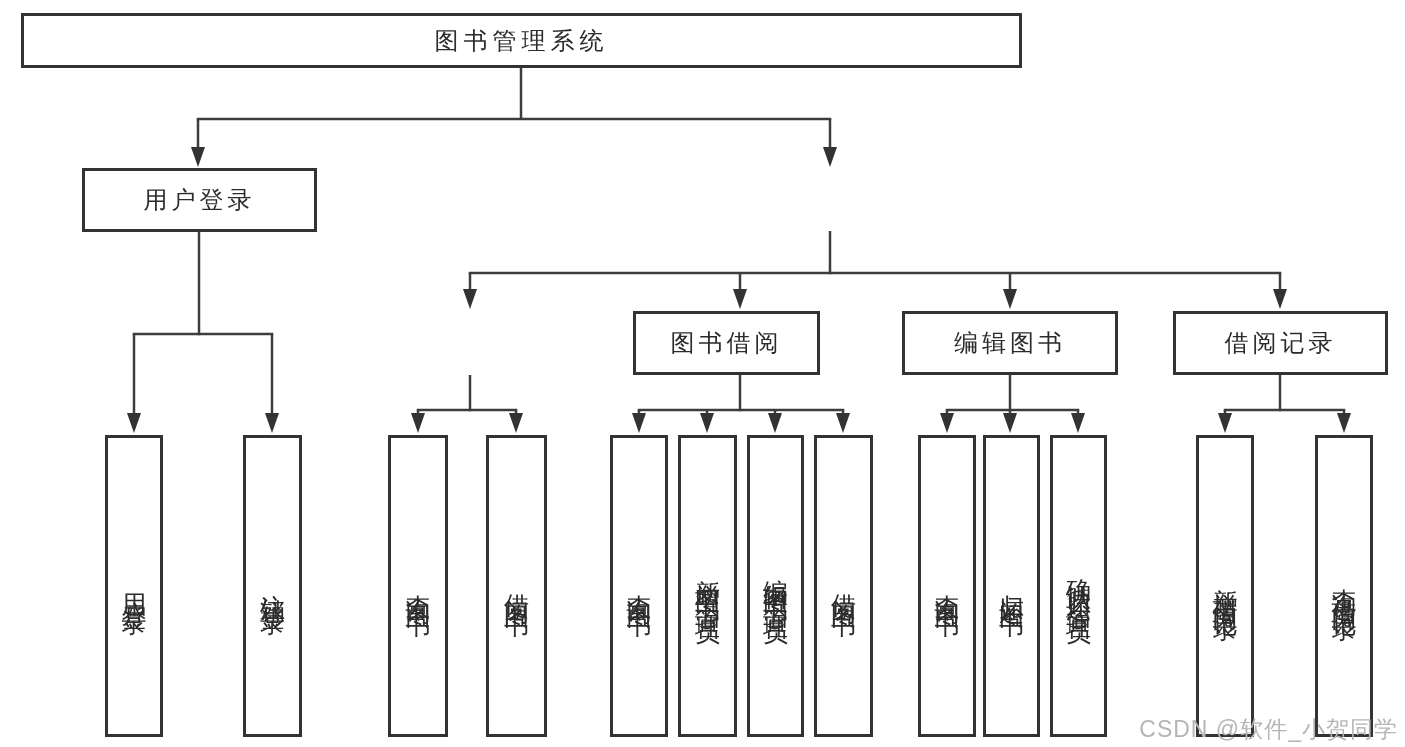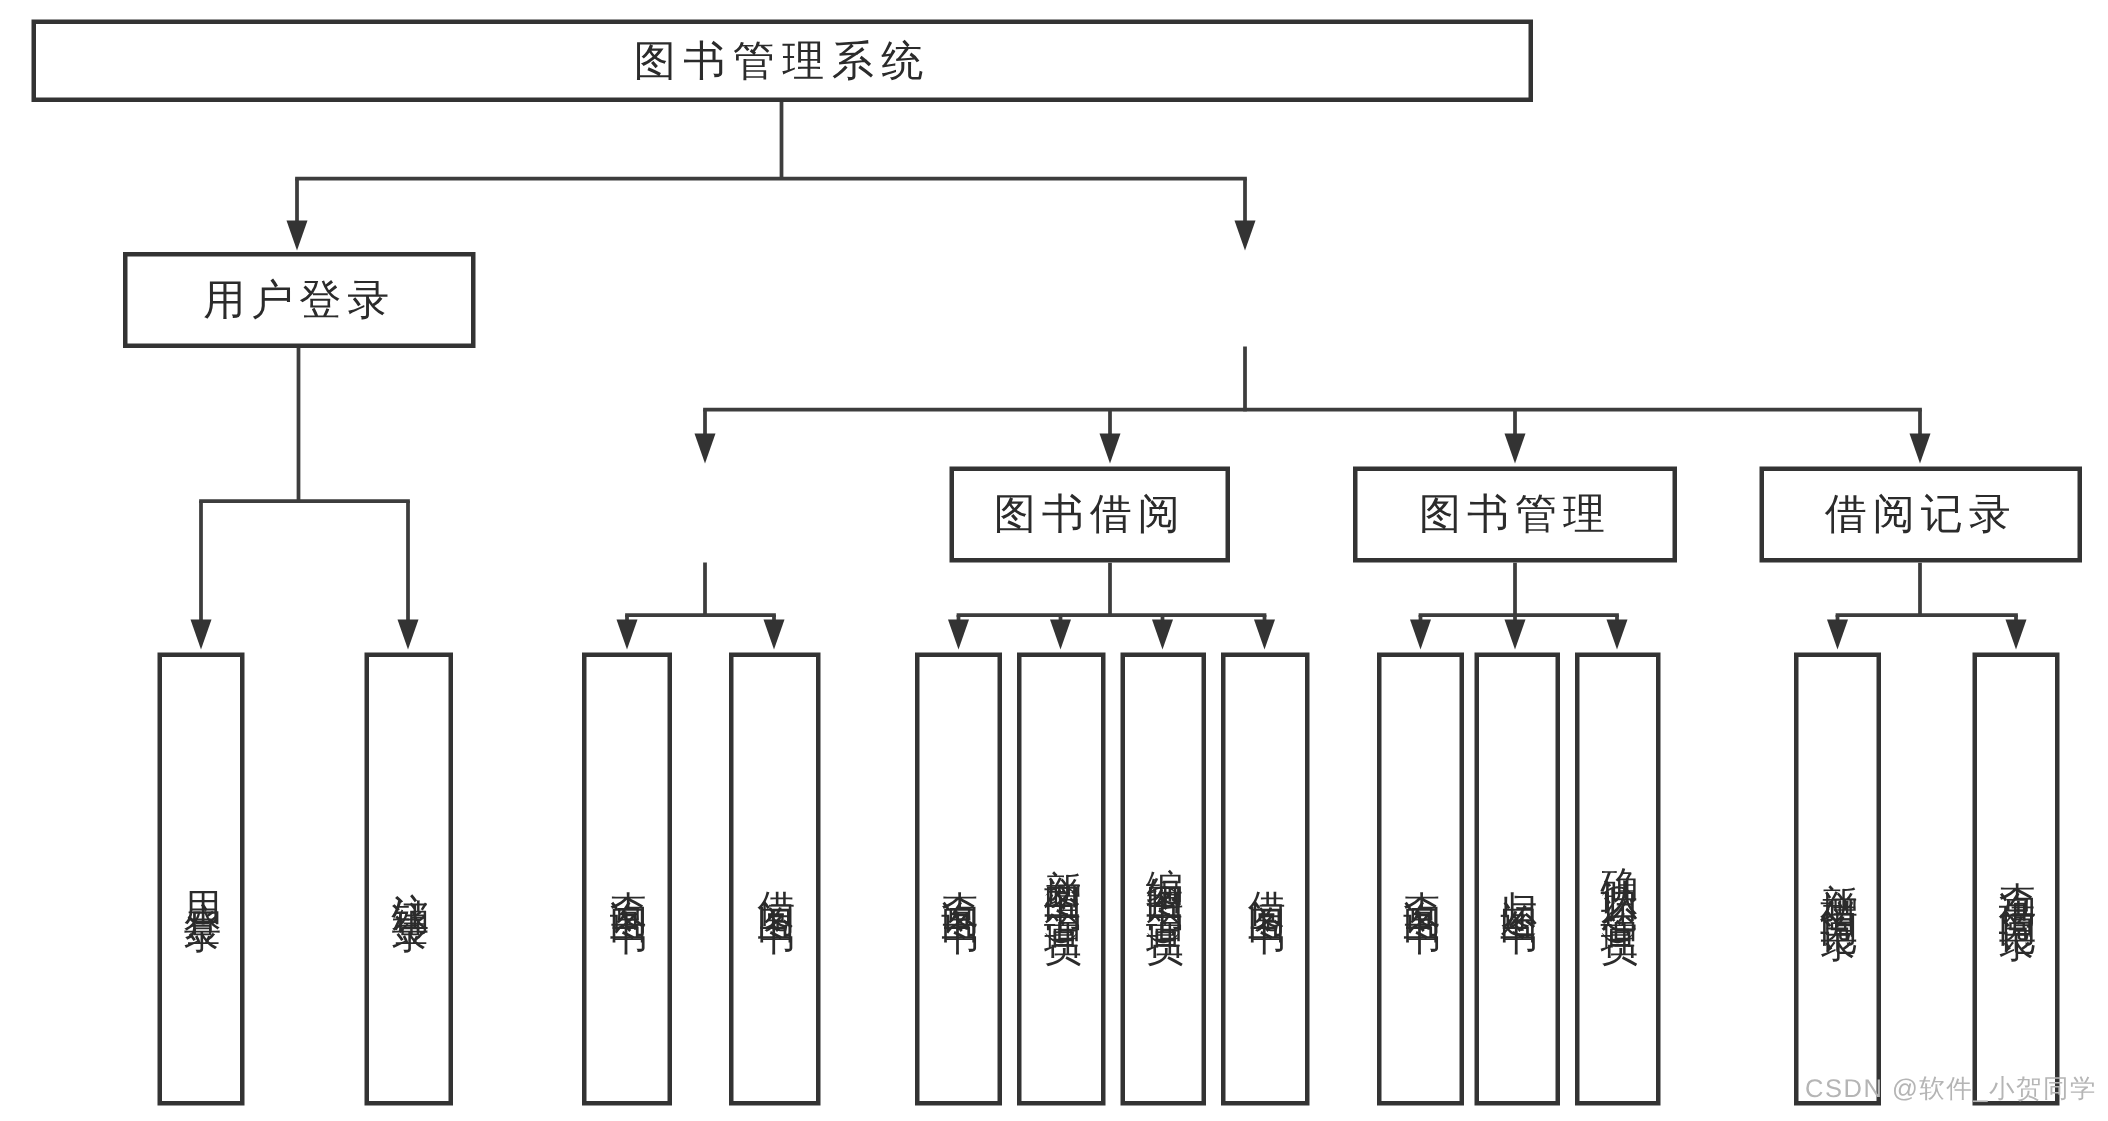--- a/index.html
+++ b/index.html
@@ -6,29 +6,29 @@
   .canvas{
     position:relative;width:1405px;height:747px;background:#ffffff;
     font-family:"Liberation Sans","DejaVu Sans",sans-serif;overflow:hidden;
   }
   .wires{position:absolute;left:0;top:0;z-index:1;}
   .box{
     position:absolute;box-sizing:border-box;background:#ffffff;
     border:3px solid #333333;display:flex;align-items:center;justify-content:center;
     color:#2b2b2b;z-index:2;
   }
-  .box.h span{font-size:28px;letter-spacing:4px;white-space:nowrap;}
+  .box.h span{font-size:24px;letter-spacing:4px;white-space:nowrap;}
   .box.root span{letter-spacing:5px;}
   .box.v span{
     writing-mode:vertical-rl;text-orientation:mixed;
     font-size:25px;letter-spacing:6px;line-height:1;white-space:nowrap;
   }
   .watermark{
     position:absolute;top:714px;right:7px;z-index:10;
-    font-size:17px;letter-spacing:1px;color:#b5b5b5;white-space:nowrap;
+    font-size:23px;letter-spacing:1px;color:#b5b5b5;white-space:nowrap;
   }
 </style>
 </head>
 <body>
 
 <div class="canvas">
 
   <svg class="wires" width="1405" height="747" viewBox="0 0 1405 747">
     <g stroke="#3d3d3d" stroke-width="2.5" fill="none">
 
@@ -100,21 +100,21 @@
   </div>
 
   <div class="box h" style="left:82px;top:168px;width:235px;height:64px">
     <span>用户登录</span>
   </div>
 
   <div class="box h" style="left:633px;top:311px;width:187px;height:64px">
     <span>图书借阅</span>
   </div>
   <div class="box h" style="left:902px;top:311px;width:216px;height:64px">
-    <span>图书管理</span>
+    <span>编辑图书</span>
   </div>
   <div class="box h" style="left:1173px;top:311px;width:215px;height:64px">
     <span>借阅记录</span>
   </div>
 
   <div class="box v" style="left:105px;top:435px;width:58px;height:302px">
     <span>用户登录</span>
   </div>
   <div class="box v" style="left:243px;top:435px;width:59px;height:302px">
     <span>注销登录</span>

